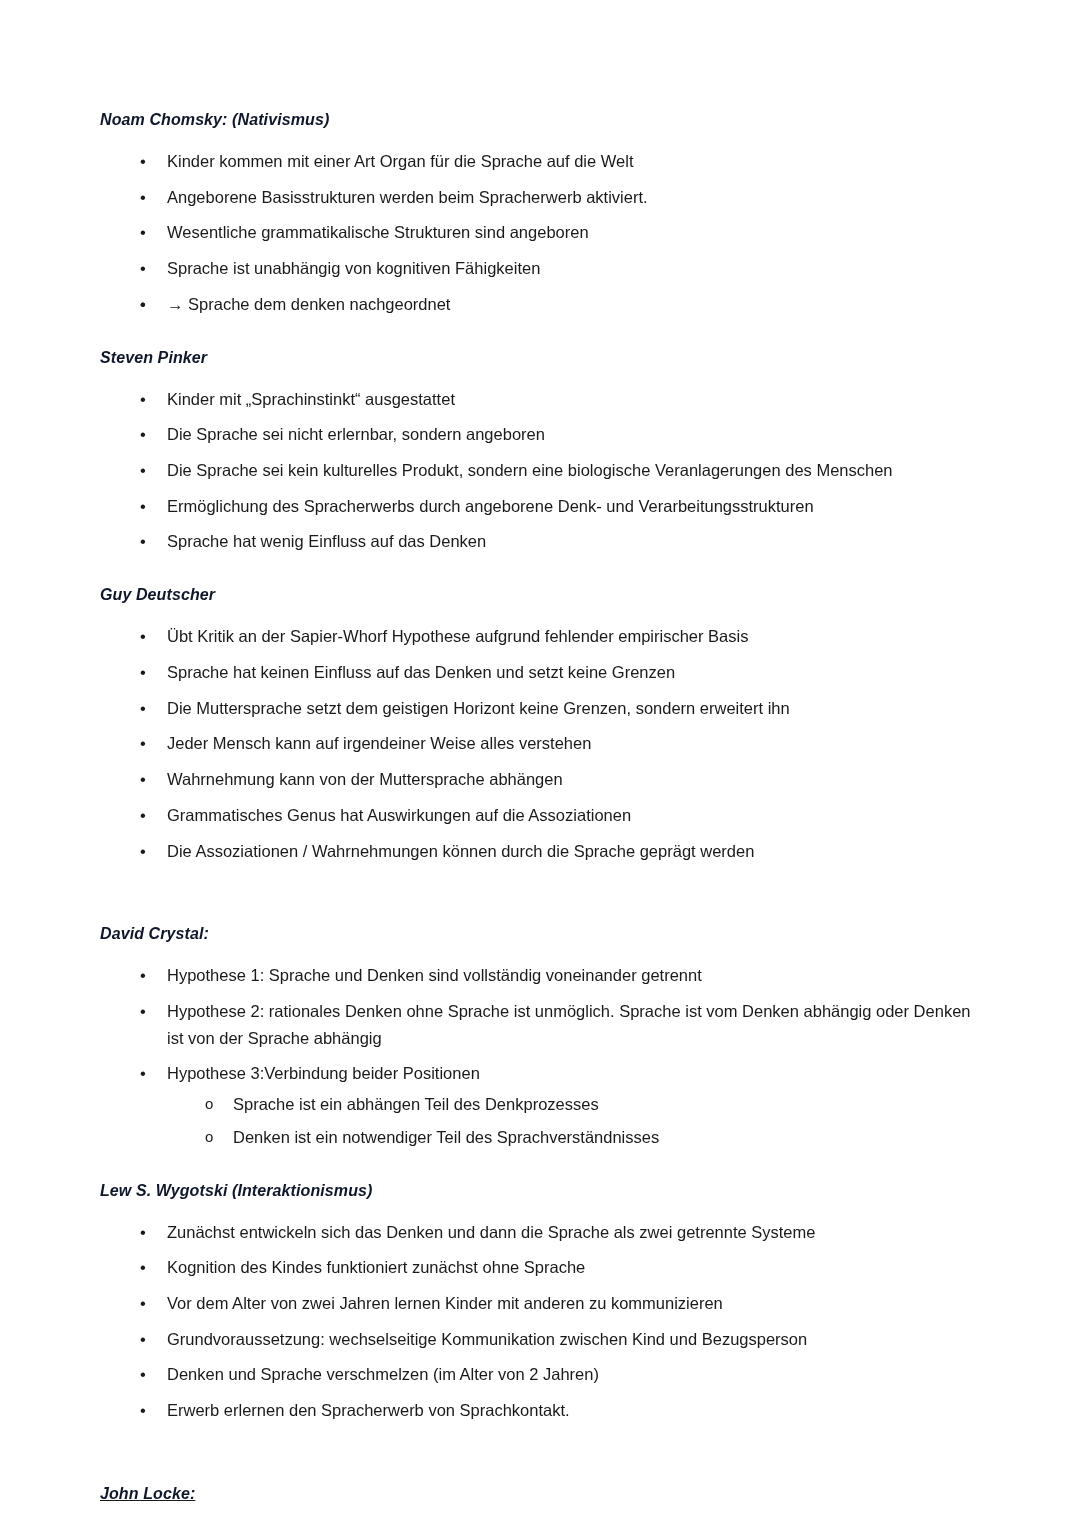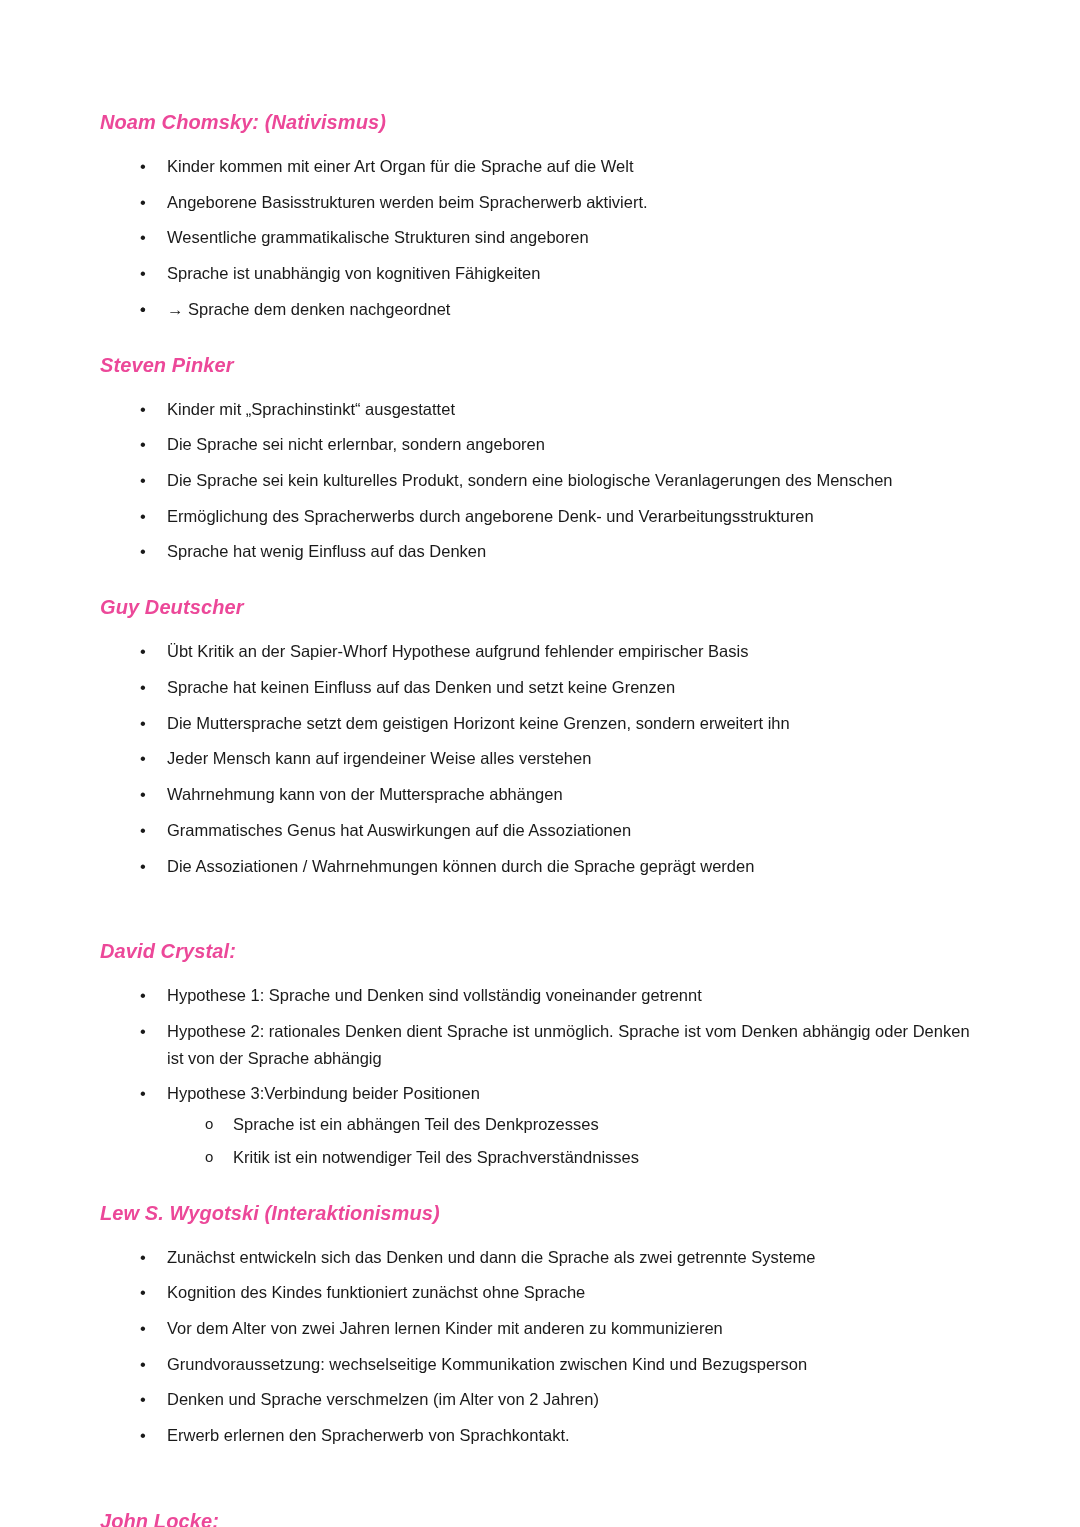--- a/index.html
+++ b/index.html
@@ -24,24 +24,24 @@
     box-sizing: border-box;
     padding: 110px 100px 0 100px;
   }
 
   .doc-body {
     width: 880px;
   }
 
   
   .section-heading {
-    font-size: 20px;
+    font-size: 16px;
     font-weight: bold;
     font-style: italic;
-    color: #ec4899;
+    color: #0f172a;
     line-height: 1.25;
     margin: 0 0 18px 0;
     letter-spacing: 0.1px;
   }
 
   
   .section {
     margin: 0 0 30px 0;
   }
   .section.extra-gap-before {
@@ -148,24 +148,24 @@
           <li><span class="marker">•</span><span class="li-text">Jeder Mensch kann auf irgendeiner Weise alles verstehen</span></li>
           <li><span class="marker">•</span><span class="li-text">Wahrnehmung kann von der Muttersprache abhängen</span></li>
           <li><span class="marker">•</span><span class="li-text">Grammatisches Genus hat Auswirkungen auf die Assoziationen</span></li>
           <li><span class="marker">•</span><span class="li-text">Die Assoziationen / Wahrnehmungen können durch die Sprache geprägt werden</span></li>
         </ul>
       </div>
       <div class="section extra-gap-before">
         <div class="section-heading">David Crystal:</div>
         <ul class="bullets">
           <li><span class="marker">•</span><span class="li-text">Hypothese 1: Sprache und Denken sind vollständig voneinander getrennt</span></li>
-          <li><span class="marker">•</span><span class="li-text">Hypothese 2: rationales Denken dient Sprache ist unmöglich. Sprache ist vom Denken abhängig oder Denken ist von der Sprache abhängig</span></li>
+          <li><span class="marker">•</span><span class="li-text">Hypothese 2: rationales Denken ohne Sprache ist unmöglich. Sprache ist vom Denken abhängig oder Denken ist von der Sprache abhängig</span></li>
           <li><span class="marker">•</span><span class="li-text">Hypothese 3:Verbindung beider Positionen</span><ul class="sub-bullets">
               <li><span class="marker">o</span><span class="li-text">Sprache ist ein abhängen Teil des Denkprozesses</span></li>
-              <li><span class="marker">o</span><span class="li-text">Kritik ist ein notwendiger Teil des Sprachverständnisses</span></li>
+              <li><span class="marker">o</span><span class="li-text">Denken ist ein notwendiger Teil des Sprachverständnisses</span></li>
             </ul></li>
         </ul>
       </div>
       <div class="section">
         <div class="section-heading">Lew S. Wygotski (Interaktionismus)</div>
         <ul class="bullets">
           <li><span class="marker">•</span><span class="li-text">Zunächst entwickeln sich das Denken und dann die Sprache als zwei getrennte Systeme</span></li>
           <li><span class="marker">•</span><span class="li-text">Kognition des Kindes funktioniert zunächst ohne Sprache</span></li>
           <li><span class="marker">•</span><span class="li-text">Vor dem Alter von zwei Jahren lernen Kinder mit anderen zu kommunizieren</span></li>
           <li><span class="marker">•</span><span class="li-text">Grundvoraussetzung: wechselseitige Kommunikation zwischen Kind und Bezugsperson</span></li>

